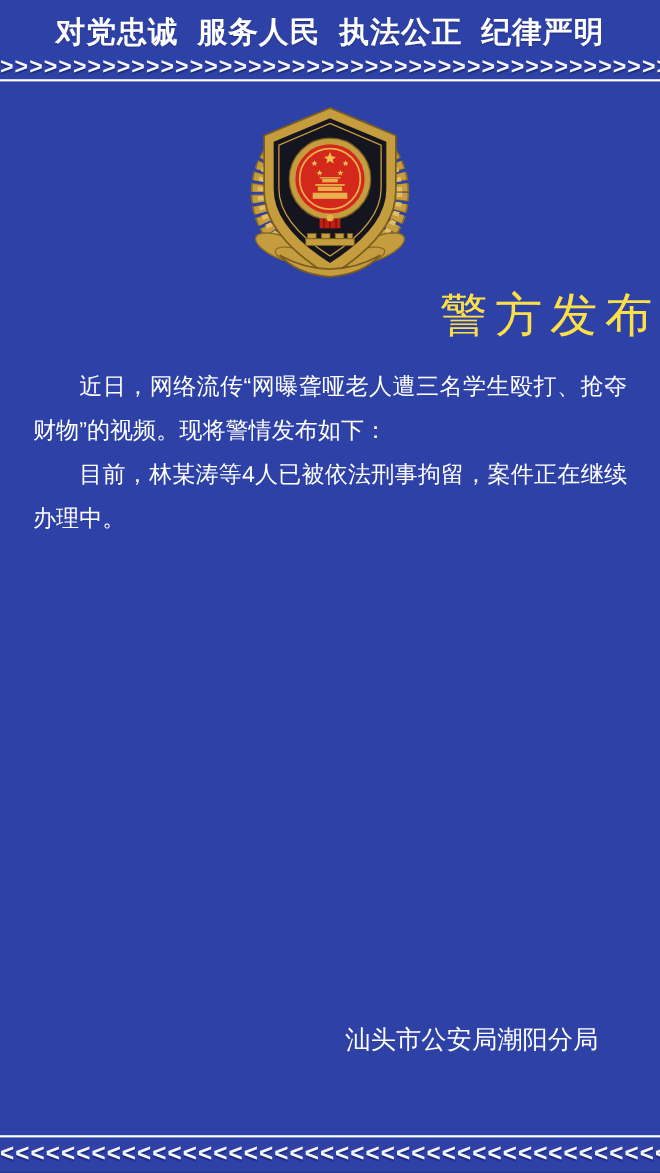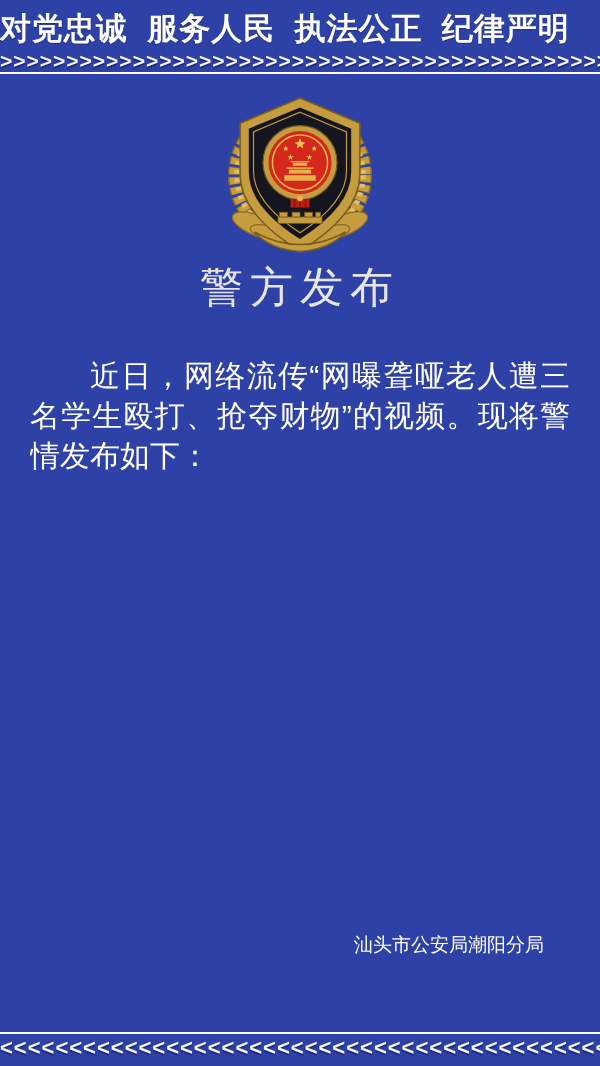--- a/index.html
+++ b/index.html
@@ -14,21 +14,22 @@
     margin: 0 auto;
     background: #2e41a6;
     color: #ffffff;
     overflow: hidden;
   }
   
   .motto {
     padding-top: 6px;
     height: 46px;
     line-height: 46px;
-    font-size: 31px;
+    text-align: center;
+    font-size: 27px;
     font-weight: 900;
     letter-spacing: 1px;
     white-space: pre;
     text-shadow: 0 1px 1px rgba(0,0,0,.25);
   }
   .arrow-row {
     width: 100%;
     height: 18px;
     line-height: 17px;
     overflow: hidden;
@@ -48,53 +49,52 @@
   }
   
   .badge-wrap {
     width: 158px;
     margin: 13px auto 0;
   }
   .badge-wrap svg { display: block; }
   
   .page-title {
     margin: 8px 0 0;
-    text-align: center;
+    text-align: right;
     font-size: 43px;
     line-height: 50px;
     font-weight: 500;
     letter-spacing: 7px;
-    color: #e5e5e5;
+    color: #fde047;
   }
   
   .body-text {
     position: absolute;
     left: 30px;
     right: 30px;
     top: 332px;
     height: 580px;
     overflow: hidden;
-    font-size: 30px;
+    font-size: 21px;
     line-height: 40px;
     text-align: justify;
-    margin-top: 24px;
   }
   .body-text p {
     margin: 0;
     text-indent: 2em;
   }
   
   .sign-block {
     position: absolute;
     top: 922px;
     right: 56px;
     display: flex;
     flex-direction: column;
     align-items: flex-end;
-    font-size: 19px;
+    font-size: 23px;
     line-height: 46px;
   }
   
   .footer-divider {
     position: absolute;
     left: 0;
     top: 1032px;
     width: 100%;
     height: 2px;
     background: #ffffff;
@@ -174,20 +174,21 @@
       </g>
 
       <path d="M42 184 Q100 216 158 184 Q138 206 100 209 Q62 206 42 184 Z" fill="#c59d3e" stroke="#7a5d20" stroke-width="2"></path>
     </svg>
   </div>
 
   <h1 class="page-title">警方发布</h1>
 
   <div class="body-text">
     <p>近日，网络流传“网曝聋哑老人遭三名学生殴打、抢夺财物”的视频。现将警情发布如下：</p>
+    <p>目前，林某涛等4人已被依法刑事拘留，案件正在继续办理中。</p>
   </div>
 
   <div class="sign-block">
     <div>汕头市公安局潮阳分局</div>
   </div>
 
   <div class="footer-divider"></div>
   <div class="arrow-row bottom">&lt;&lt;&lt;&lt;&lt;&lt;&lt;&lt;&lt;&lt;&lt;&lt;&lt;&lt;&lt;&lt;&lt;&lt;&lt;&lt;&lt;&lt;&lt;&lt;&lt;&lt;&lt;&lt;&lt;&lt;&lt;&lt;&lt;&lt;&lt;&lt;&lt;&lt;&lt;&lt;&lt;&lt;&lt;&lt;&lt;&lt;&lt;&lt;&lt;&lt;</div>
 
 </div>

